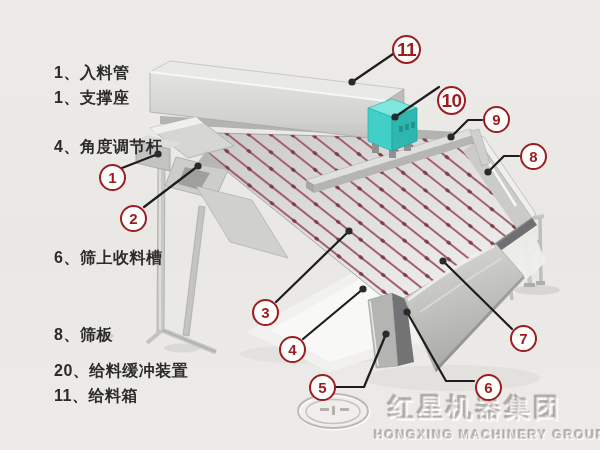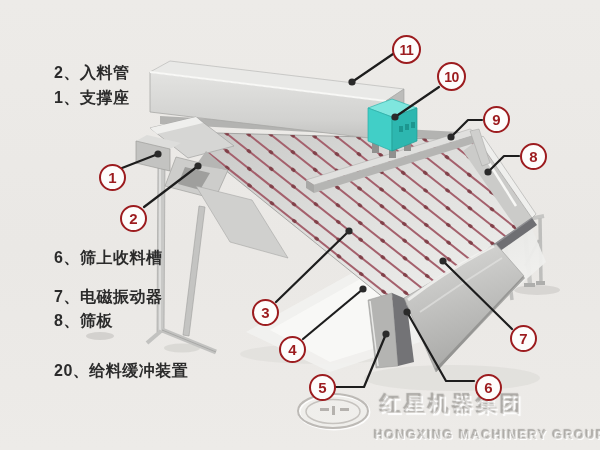--- a/index.html
+++ b/index.html
@@ -15,25 +15,25 @@
     font-size:16px;font-weight:bold;color:#2b2b2b;letter-spacing:.5px;
     white-space:nowrap;
   }
   
   .callout{
     position:absolute;width:27px;height:27px;border-radius:50%;
     border:2.5px solid #9c1c1f;background:#fdfdfc;color:#9c1c1f;
     box-sizing:border-box;display:flex;align-items:center;justify-content:center;
     font-size:15px;font-weight:bold;
   }
-  .callout.big{width:29px;height:29px;font-size:14px;letter-spacing:-0.5px;text-align:right;}
+  .callout.big{width:29px;height:29px;font-size:19px;letter-spacing:-0.5px;text-align:right;}
   
   .wm-cn{
-    position:absolute;left:380px;top:390px;white-space:nowrap;
-    font-size:21px;font-weight:bold;letter-spacing:3px;
+    position:absolute;left:388px;top:390px;white-space:nowrap;
+    font-size:26px;font-weight:bold;letter-spacing:3px;
     color:rgba(165,162,158,0.35);
     text-shadow:1.5px 1.5px 1px rgba(255,255,255,0.95),-1px -1px 1px rgba(110,108,104,0.5);
   }
   .wm-en{
     position:absolute;left:374px;top:428px;white-space:nowrap;
     font-size:12.5px;font-weight:bold;letter-spacing:1.5px;
     color:rgba(160,157,153,0.4);
     text-shadow:1px 1px 0 rgba(255,255,255,0.95),-1px -1px 1px rgba(110,108,104,0.5);
   }
   .wm-logo{position:absolute;left:294px;top:392px;}
@@ -240,23 +240,24 @@
 
   <div class="callout" style="left:99px;top:164px">1</div>
   <div class="callout" style="left:120px;top:205px">2</div>
   <div class="callout" style="left:252px;top:299px">3</div>
   <div class="callout" style="left:279px;top:336px">4</div>
   <div class="callout" style="left:309px;top:374px">5</div>
   <div class="callout" style="left:475px;top:374px">6</div>
   <div class="callout" style="left:510px;top:325px">7</div>
   <div class="callout" style="left:520px;top:143px">8</div>
   <div class="callout" style="left:483px;top:106px">9</div>
-  <div class="callout big" style="left:437px;top:62px">10</div>
+  <div class="callout big" style="left:437px;top:86px">10</div>
   <div class="callout big" style="left:392px;top:35px">11</div>
 
-  <div class="legend-item" style="top:62px">2、入料管</div>
+  <div class="legend-item" style="top:62px">1、入料管</div>
   <div class="legend-item" style="top:87px">1、支撑座</div>
+  <div class="legend-item" style="top:136px">4、角度调节杆</div>
   <div class="legend-item" style="top:247px">6、筛上收料槽</div>
-  <div class="legend-item" style="top:286px">7、电磁振动器</div>
-  <div class="legend-item" style="top:310px">8、筛板</div>
+  <div class="legend-item" style="top:324px">8、筛板</div>
   <div class="legend-item" style="top:360px">20、给料缓冲装置</div>
+  <div class="legend-item" style="top:385px">11、给料箱</div>
 
 </div>
 
 </body></html>

